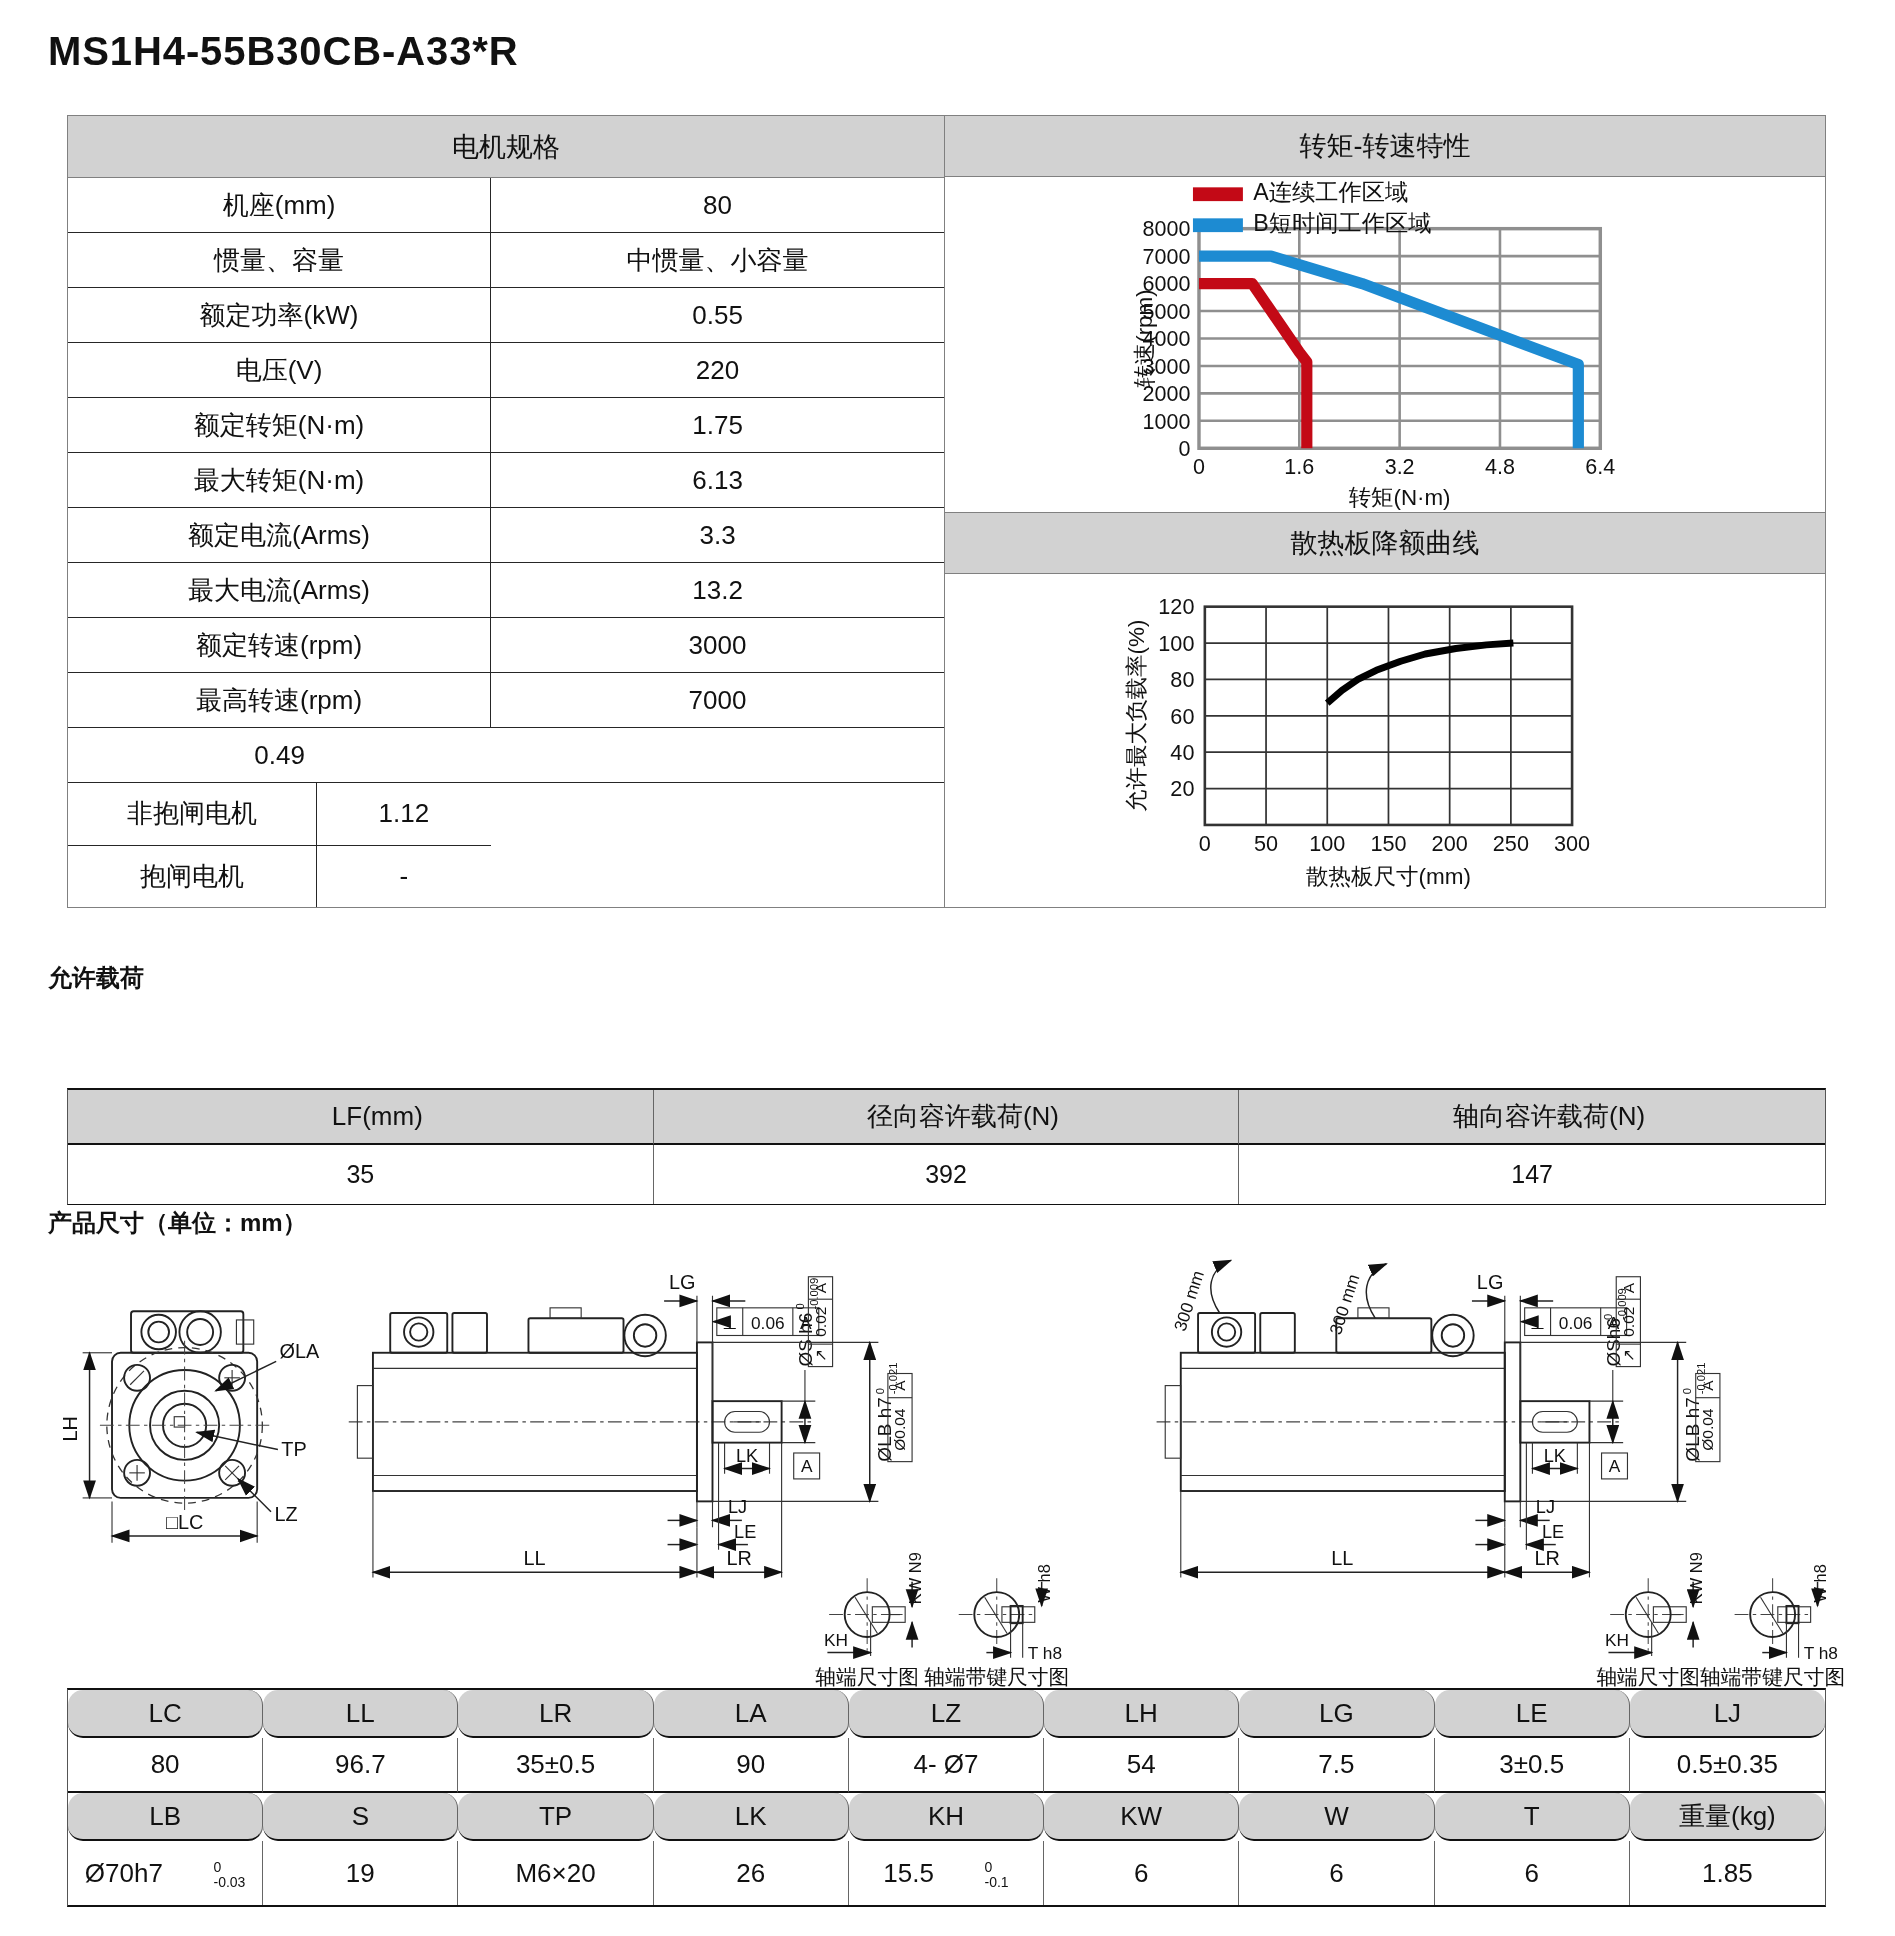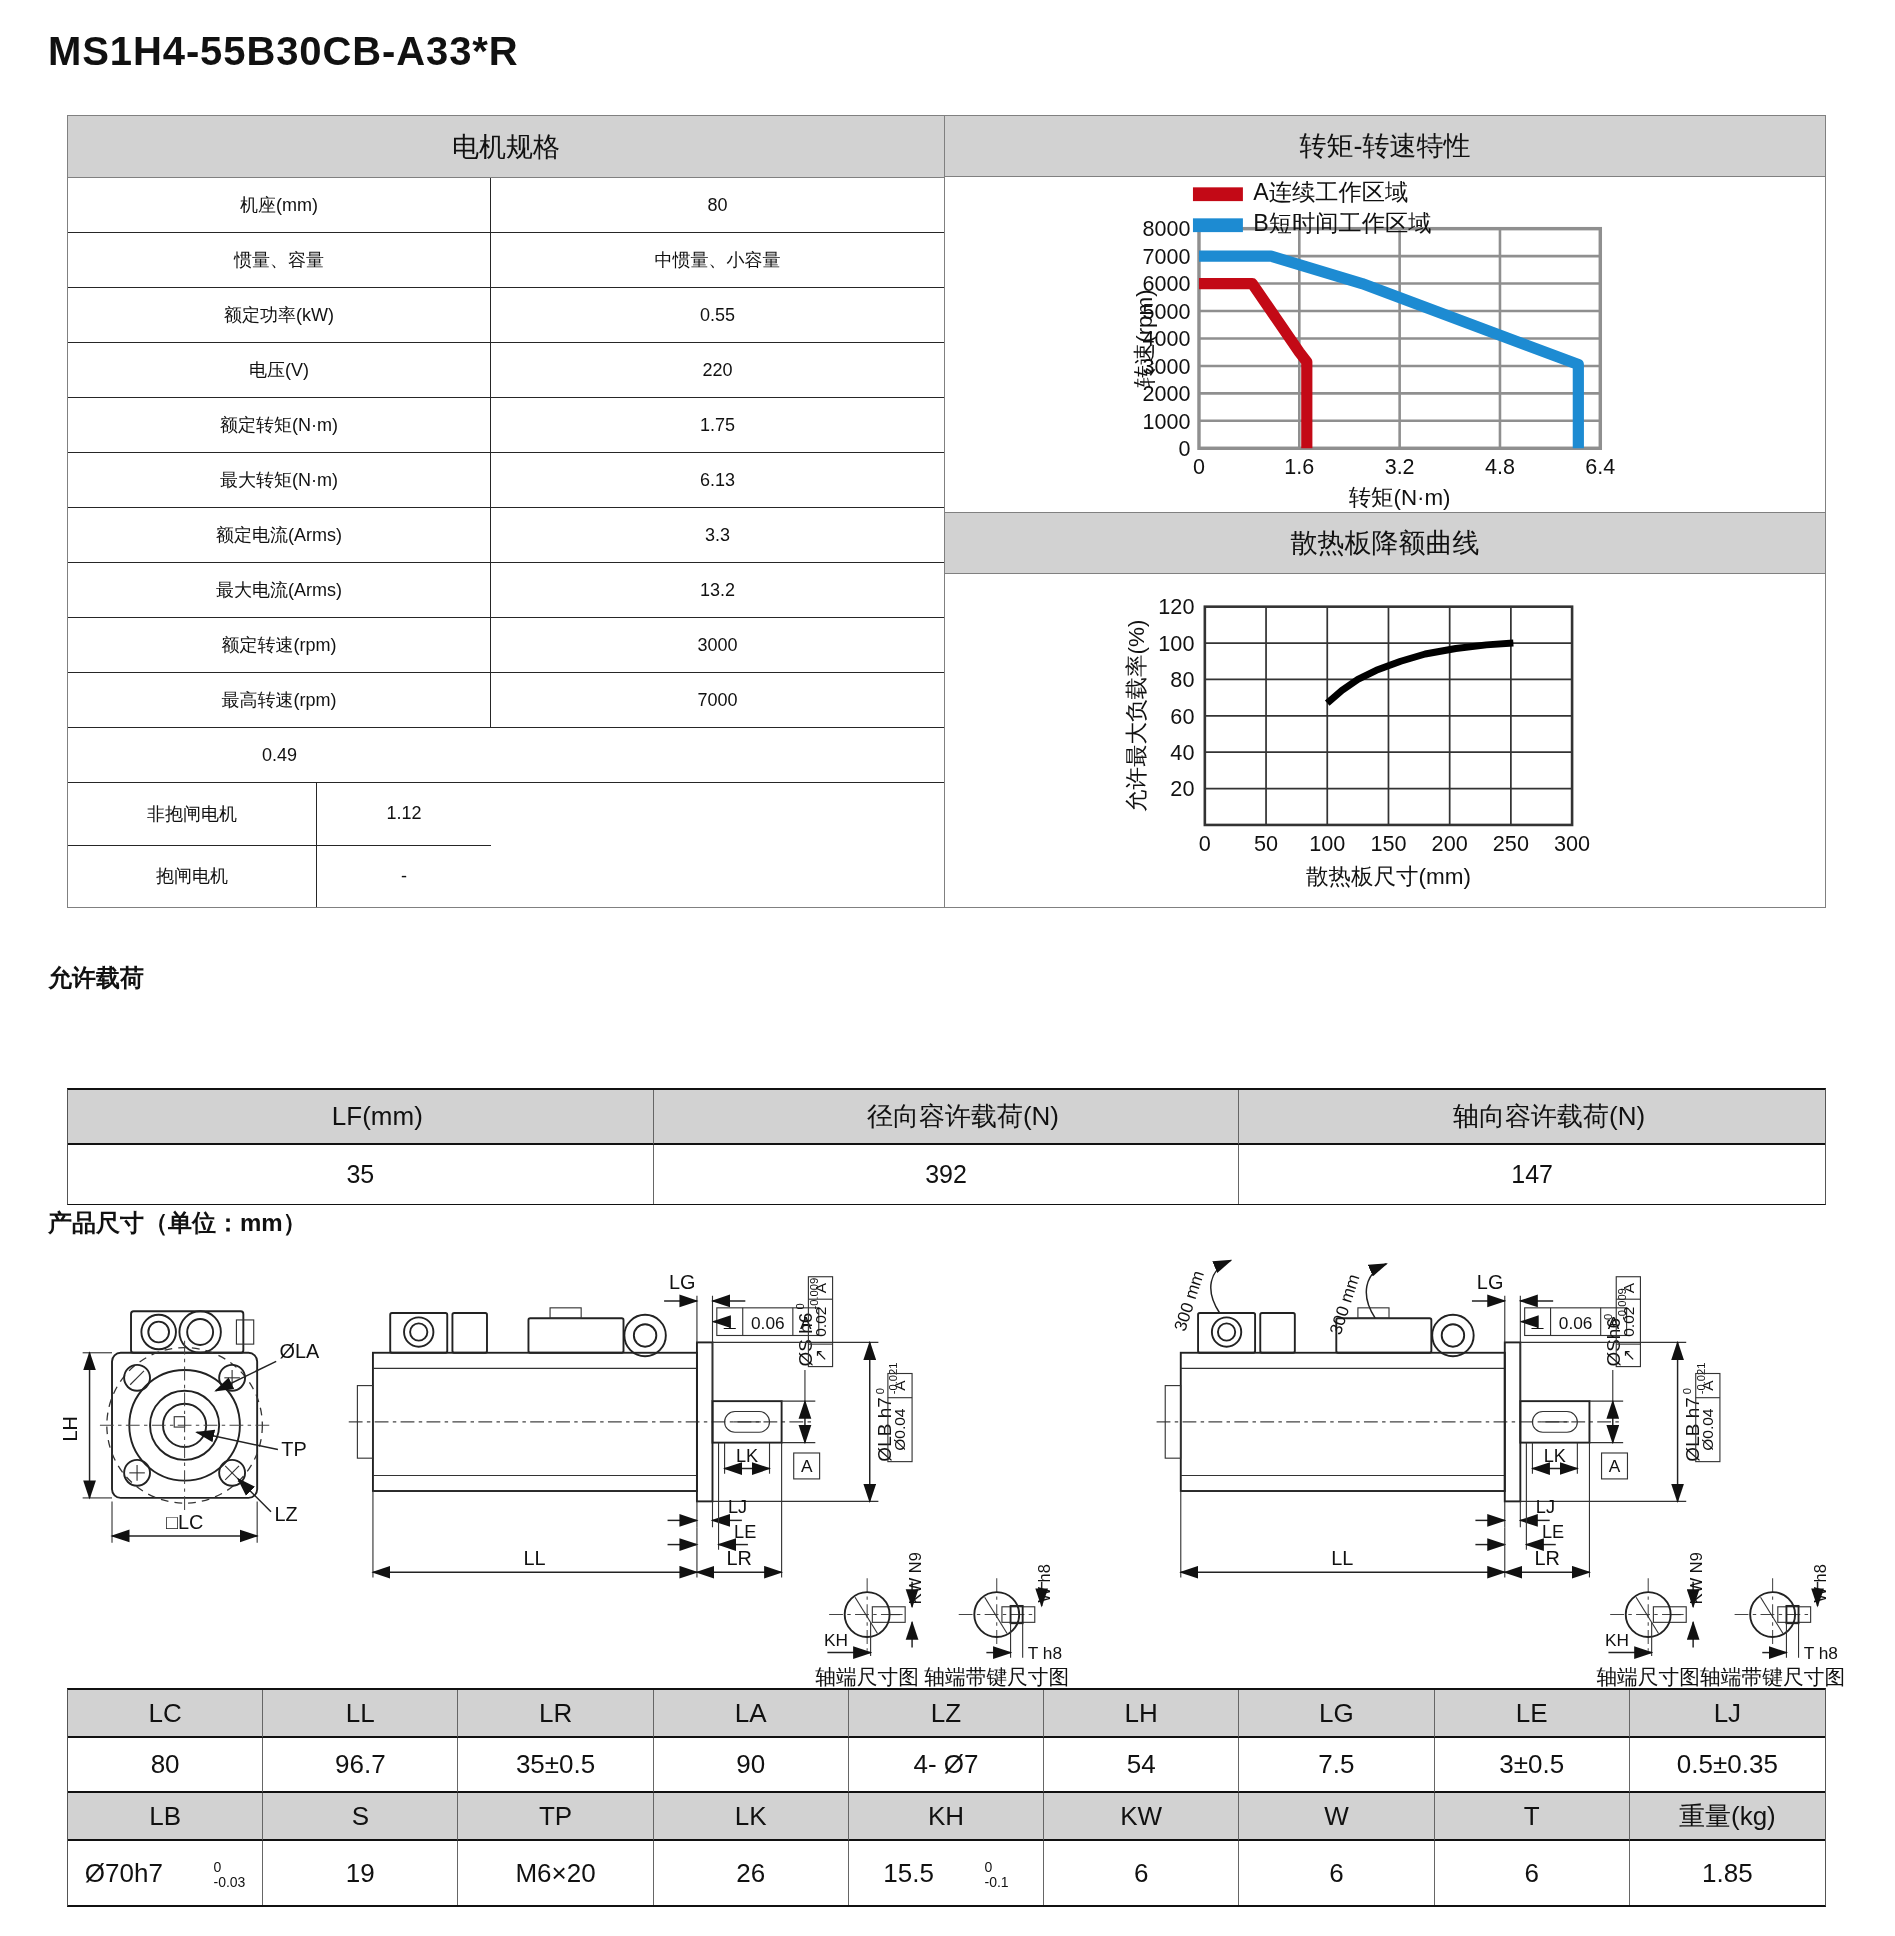--- a/index.html
+++ b/index.html
@@ -10,21 +10,21 @@
   #title { position:absolute; top:29px; left:48px; font-size:40px; font-weight:700; letter-spacing:0.9px; }
 
   
   #main { position:absolute; top:115px; left:67px; width:1759px; height:793px;
           border:1.7px solid #808080; display:flex; background:#fff;justify-content:center; }
   #spec { width:877px; border-right:1.7px solid #808080; display:flex; flex-direction:column; }
   .hdr  { height:62px; background:#d2d2d2; border-bottom:1.7px solid #808080;
           display:flex; align-items:center; justify-content:center; font-size:27px; }
   #spec-rows { flex:1; display:flex; flex-direction:column; }
   .spec-row { height:55px; display:grid; grid-template-columns:48.3% 51.7%; border-bottom:0.9px solid #262626; }
-  .cell { display:flex; align-items:center; justify-content:center; font-size:18px; text-align:center; }
+  .cell { display:flex; align-items:center; justify-content:center; font-size:26px; text-align:center; }
   .spec-row .lab { border-right:0.9px solid #262626; }
   .spec-row.inertia { flex:1; border-bottom:none; }
   .inertia-right { display:flex; flex-direction:column; }
   .inertia-sub { flex:1; display:grid; grid-template-columns:58.8% 41.2%; border-bottom:0.9px solid #262626; }
   .inertia-sub:last-child { border-bottom:none; }
   .inertia-sub .slab { border-right:0.9px solid #262626; }
 
   #charts { flex:1; display:flex; flex-direction:column; }
   #torque-body { height:336px; border-bottom:1.7px solid #808080; position:relative; }
   #derating-body { flex:1; position:relative; }
@@ -51,21 +51,21 @@
   .dim  { stroke:#222; stroke-width:1.7; fill:none; }
   .cl   { stroke:#444; stroke-width:1.2; stroke-dasharray:16 5 4 5; fill:none; }
   .dash { stroke:#333; stroke-width:1.5; stroke-dasharray:9 7; fill:none; }
 
   
   #dims-table { position:absolute; top:1688px; left:67px; width:1759px;
                 display:grid; grid-template-columns:repeat(9,1fr);
                 grid-template-rows:48px 55px 48px 64px;
                 border:0.9px solid #555; border-top:2.6px solid #111; border-bottom:2.6px solid #111; }
   .dt-h { background:#d2d2d2; border-bottom:2.6px solid #111; border-right:0.9px solid #666;
-          display:flex; align-items:center; justify-content:center; font-size:26px; }
+          display:flex; align-items:center; justify-content:center; font-size:26px;border-radius:15px; }
   .dt-v { border-bottom:2.6px solid #111; border-right:0.9px solid #666;
           display:flex; align-items:center; justify-content:center; font-size:26px; }
   .dt-h.lastcol, .dt-v.lastcol { border-right:none; }
   .dt-v.lastrow { border-bottom:none; }
   .tol { display:inline-flex; align-items:center;gap:48px; }
   .tstack { display:inline-flex; flex-direction:column; font-size:14px; line-height:14.7px;
             margin-left:2.6px; align-items:flex-start; transform:translateY(1.7px); }
 </style>
 </head>
 <body>

